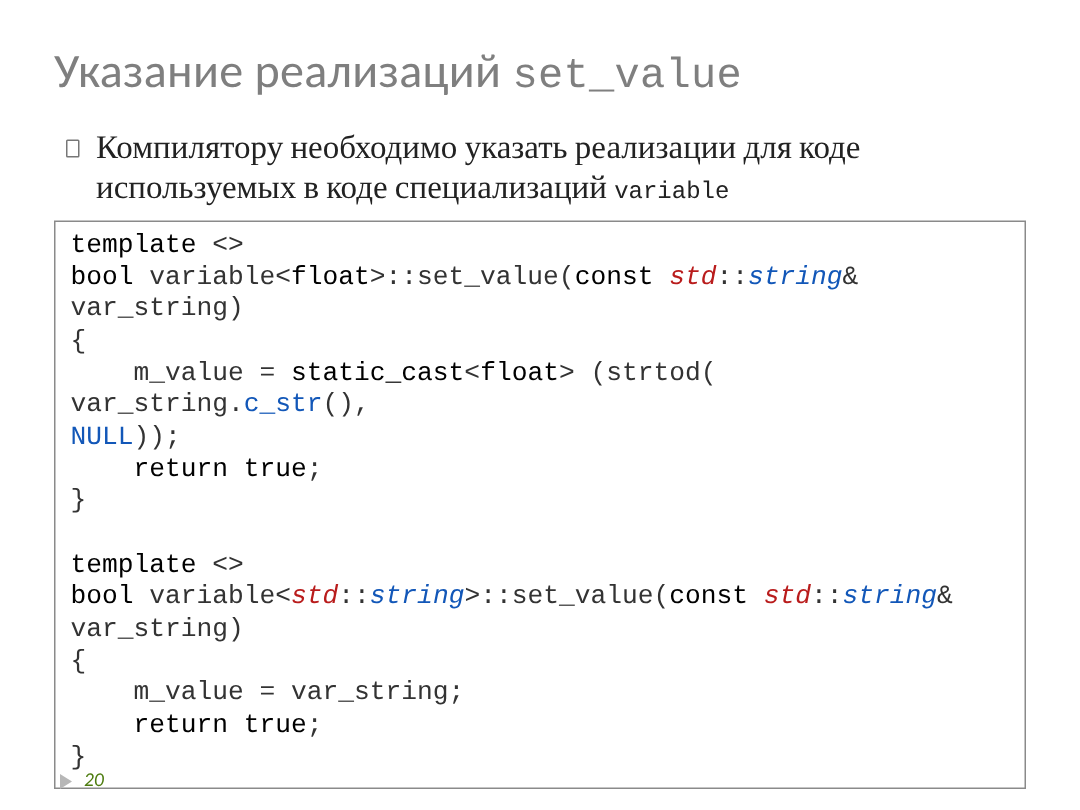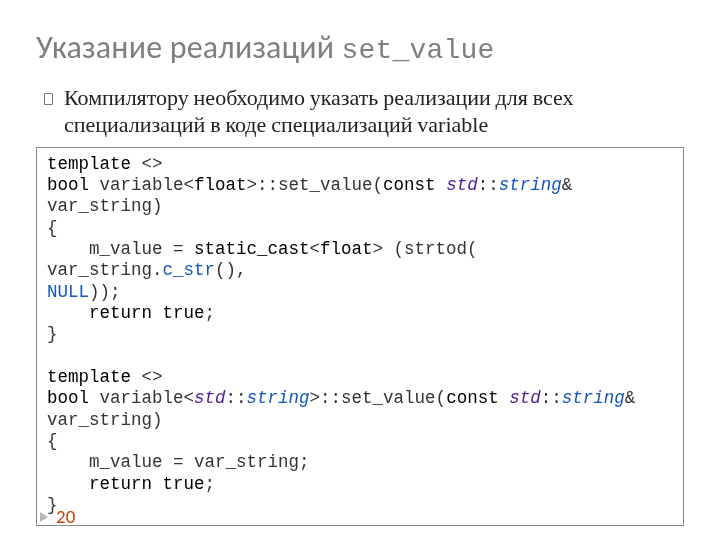--- a/index.html
+++ b/index.html
@@ -46,71 +46,72 @@
     content: "";
     position: absolute;
     left: -18px;
     top: 8px;
     width: 7px;
     height: 10px;
     border: 1px solid #777;
     border-radius: 1px;
   }
   .bullet .mono {
-    font-family: Liberation Serif, serif;
-    font-size: 22px;
+    font-family: Liberation Mono, monospace;
+    font-size: 16px;
   }
   .codebox {
     margin-top: 6px;
     border: 1px solid #8a8a8a;
     padding: 6px 10px 8px 10px;
     font-family: Consolas, 'Courier New', monospace;
     font-size: 17.5px;
     line-height: 1.22;
     white-space: pre-wrap;
     word-break: break-word;
     color: #333;
   }
   .kw   { color: #000000; }
-  .type { color: #4c1d95; font-style: italic; margin-top: 32px; }
+  .type { color: #b91c1c; font-style: italic; margin-top: 32px; }
   .str  { color: #1257b8; font-style: italic; text-align: right; }
   .null { color: #1257b8; }
   .lit  { color: #1257b8; }
   .footer {
     position: absolute;
     left: 40px;
     bottom: 12px;
     display: flex;
     align-items: center;
     gap: 8px;
   }
   .footer .tri {
     width: 0; height: 0;
     border-top: 5px solid transparent;
     border-bottom: 5px solid transparent;
     border-left: 8px solid #b7b7b7;
   }
   .footer .pg {
     font-family: Calibri, Arial, sans-serif;
-    font-size: 19px;
-    color: #c2410c;
+    font-size: 13px;
+    color: #4d7c0f;
+    font-style: italic;
   }
 </style>
 </head>
 <body>
 
 <div class="slide">
 
   <div class="title">
     <span>Указание реализаций </span><span class="mono">set_value</span>
   </div>
 
   <ul class="bullets">
     <li class="bullet">
-      <span>Компилятору необходимо указать реализации для всех специализаций в коде специализаций </span><span class="mono">variable</span>
+      <span>Компилятору необходимо указать реализации для коде используемых в коде специализаций </span><span class="mono">variable</span>
     </li>
   </ul>
 
   <div class="codebox"><span class="kw">template</span><span> &lt;&gt;</span>
 <span class="kw">bool</span><span> variable&lt;</span><span class="kw">float</span><span>&gt;::set_value(</span><span class="kw">const</span><span> </span><span class="type">std</span><span>::</span><span class="str">string</span><span>&amp; var_string)</span>
 <span>{</span>
 <span>    m_value = </span><span class="kw">static_cast</span><span>&lt;</span><span class="kw">float</span><span>&gt; (strtod( var_string.</span><span class="lit">c_str</span><span>(), </span>
 <span class="null">NULL</span><span>));</span>
 <span>    </span><span class="kw">return</span><span> </span><span class="kw">true</span><span>;</span>
 <span>}</span>

